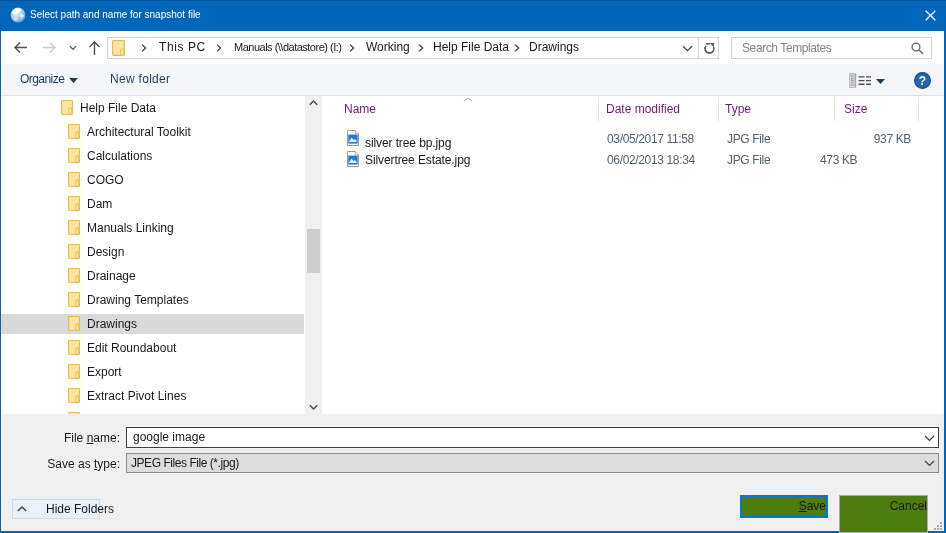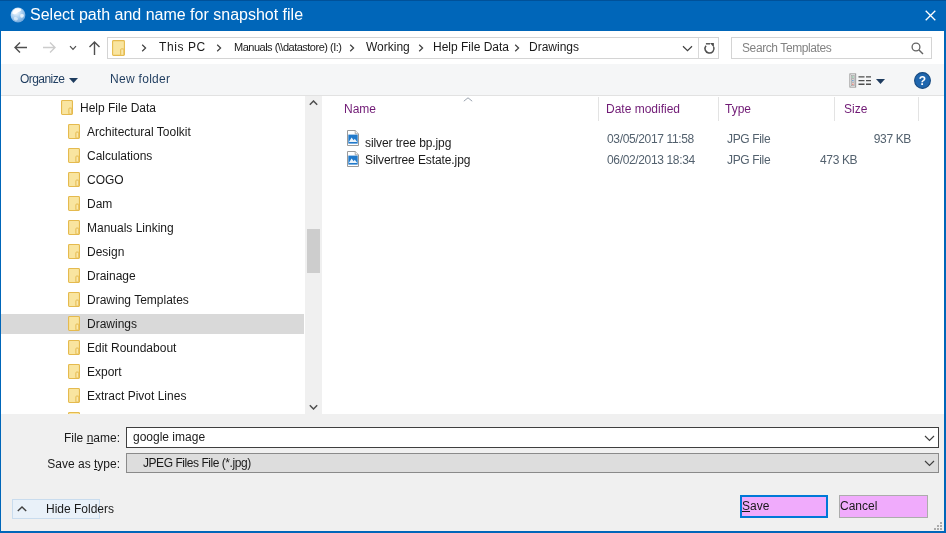--- a/index.html
+++ b/index.html
@@ -1,36 +1,36 @@
 <!DOCTYPE html>
 <html><head><meta charset="utf-8"><style>
 *{margin:0;padding:0;box-sizing:border-box}
 html,body{width:946px;height:533px;overflow:hidden}
 body{font-family:"Liberation Sans",sans-serif;font-size:12px;color:#1a1a1a;position:relative;background:#fff}
 .abs{position:absolute}
 .win{position:absolute;left:0;top:0;width:946px;height:533px;border-left:1px solid #0066b9;border-right:2px solid #0066b9;border-bottom:2px solid #0066b9}
 .titlebar{position:absolute;left:0;top:0;width:946px;height:31px;background:#0066b9;box-shadow:inset 0 1px 0 rgba(0,20,60,.25)}
-.title{position:absolute;left:30px;top:0;line-height:30px;color:#fff;font-size:16px}
+.title{position:absolute;left:30px;top:0;line-height:30px;color:#fff;font-size:10px}
 .navbar{position:absolute;left:1px;top:31px;width:943px;height:33px;background:#fff}
 .addr{position:absolute;left:107px;top:37px;width:612px;height:22px;border:1px solid #d4d4d4;background:#fff}
 .crumb{position:absolute;top:37px;height:22px;line-height:21px;white-space:nowrap}
 .search{position:absolute;left:731px;top:37px;width:201px;height:22px;border:1px solid #d4d4d4;background:#fff}
 .toolbar{position:absolute;left:1px;top:64px;width:943px;height:32px;background:#f5f6f7;border-bottom:1px solid #e2e2e2}
 .tbtxt{position:absolute;top:0;height:31px;line-height:31px;color:#1e3c5f}
 .tree{position:absolute;left:1px;top:96px;width:304px;height:318px;background:#fff;overflow:hidden}
 .trow{position:absolute;height:24px;line-height:24px;white-space:nowrap}
 .hdr{position:absolute;color:#701a75;line-height:24px;height:24px;top:97px}
 .vsep{position:absolute;top:97px;height:24px;width:1px;background:#e3e3e3}
 .frow{position:absolute;height:22px;line-height:22px;white-space:nowrap;letter-spacing:-0.1px}
 .meta{color:#53616e;letter-spacing:-0.35px}
 .footer{position:absolute;left:1px;top:414px;width:943px;height:117px;background:#f0f0f0}
 .lbl{position:absolute;text-align:right;width:100px}
 .inp{position:absolute;left:126px;top:427px;width:813px;height:21px;border:1px solid #3f3f3f;background:#fff;line-height:19px;padding-left:6px}
-.cmb{position:absolute;left:126px;top:453px;width:813px;height:20px;border:1px solid #8a8a8a;background:#ddd;line-height:18px;padding-left:16px;letter-spacing:-0.45px}
-.btn{position:absolute;background:#f0abfc;text-align:left}
+.cmb{position:absolute;left:126px;top:453px;width:813px;height:20px;border:1px solid #8a8a8a;background:#ddd;line-height:18px;padding-left:4px;letter-spacing:-0.45px}
+.btn{position:absolute;background:#4d7c0f;text-align:right}
 </style></head><body>
 <div class="win"></div>
 
 <div class="titlebar">
   <svg class="abs" style="left:10px;top:7px" width="16" height="16" viewBox="0 0 16 16">
     <defs>
         <radialGradient id="gl" cx="38%" cy="32%" r="80%">
       <stop offset="0%" stop-color="#f6fbff"></stop>
           <stop offset="50%" stop-color="#a6cdf0"></stop>
           <stop offset="100%" stop-color="#5e9bd6"></stop>
@@ -252,21 +252,21 @@
 <div class="cmb">JPEG Files File (*.jpg)</div>
 <svg class="abs" style="left:924px;top:460px" width="11" height="7" viewBox="0 0 11 7">
     <path d="M1 1 L5.5 5.4 L10 1" stroke="#404040" stroke-width="1.2" fill="none"></path>
   </svg>
 
 <div class="btn" style="left:12px;top:499px;width:88px;height:20px;background:#e9f1f9;border:1px solid #c9dcee;line-height:18px;text-align:left;padding-left:33px;white-space:nowrap">Hide Folders</div>
 <svg class="abs" style="left:17px;top:506px" width="10" height="6" viewBox="0 0 10 6">
     <path d="M0.8 5 L5 1 L9.2 5" stroke="#404040" stroke-width="1.4" fill="none"></path>
   </svg>
 <div class="btn" style="left:740px;top:495px;width:88px;height:23px;border:2px solid #0078d7;line-height:19px"><u>S</u>ave</div>
-<div class="btn" style="left:839px;top:495px;width:89px;height:23px;border:1px solid #acacac;line-height:21px">Cancel</div>
+<div class="btn" style="left:839px;top:495px;width:89px;height:38px;border:1px solid #acacac;line-height:21px">Cancel</div>
 <svg class="abs" style="left:934px;top:522px" width="8" height="8" viewBox="0 0 8 8">
   <g fill="#ababab">
       <rect x="6" y="0" width="2" height="2"></rect>
       <rect x="6" y="3" width="2" height="2"></rect>
       <rect x="6" y="6" width="2" height="2"></rect>
       <rect x="3" y="3" width="2" height="2"></rect>
       <rect x="3" y="6" width="2" height="2"></rect>
       <rect x="0" y="6" width="2" height="2"></rect>
     </g>
 </svg>

